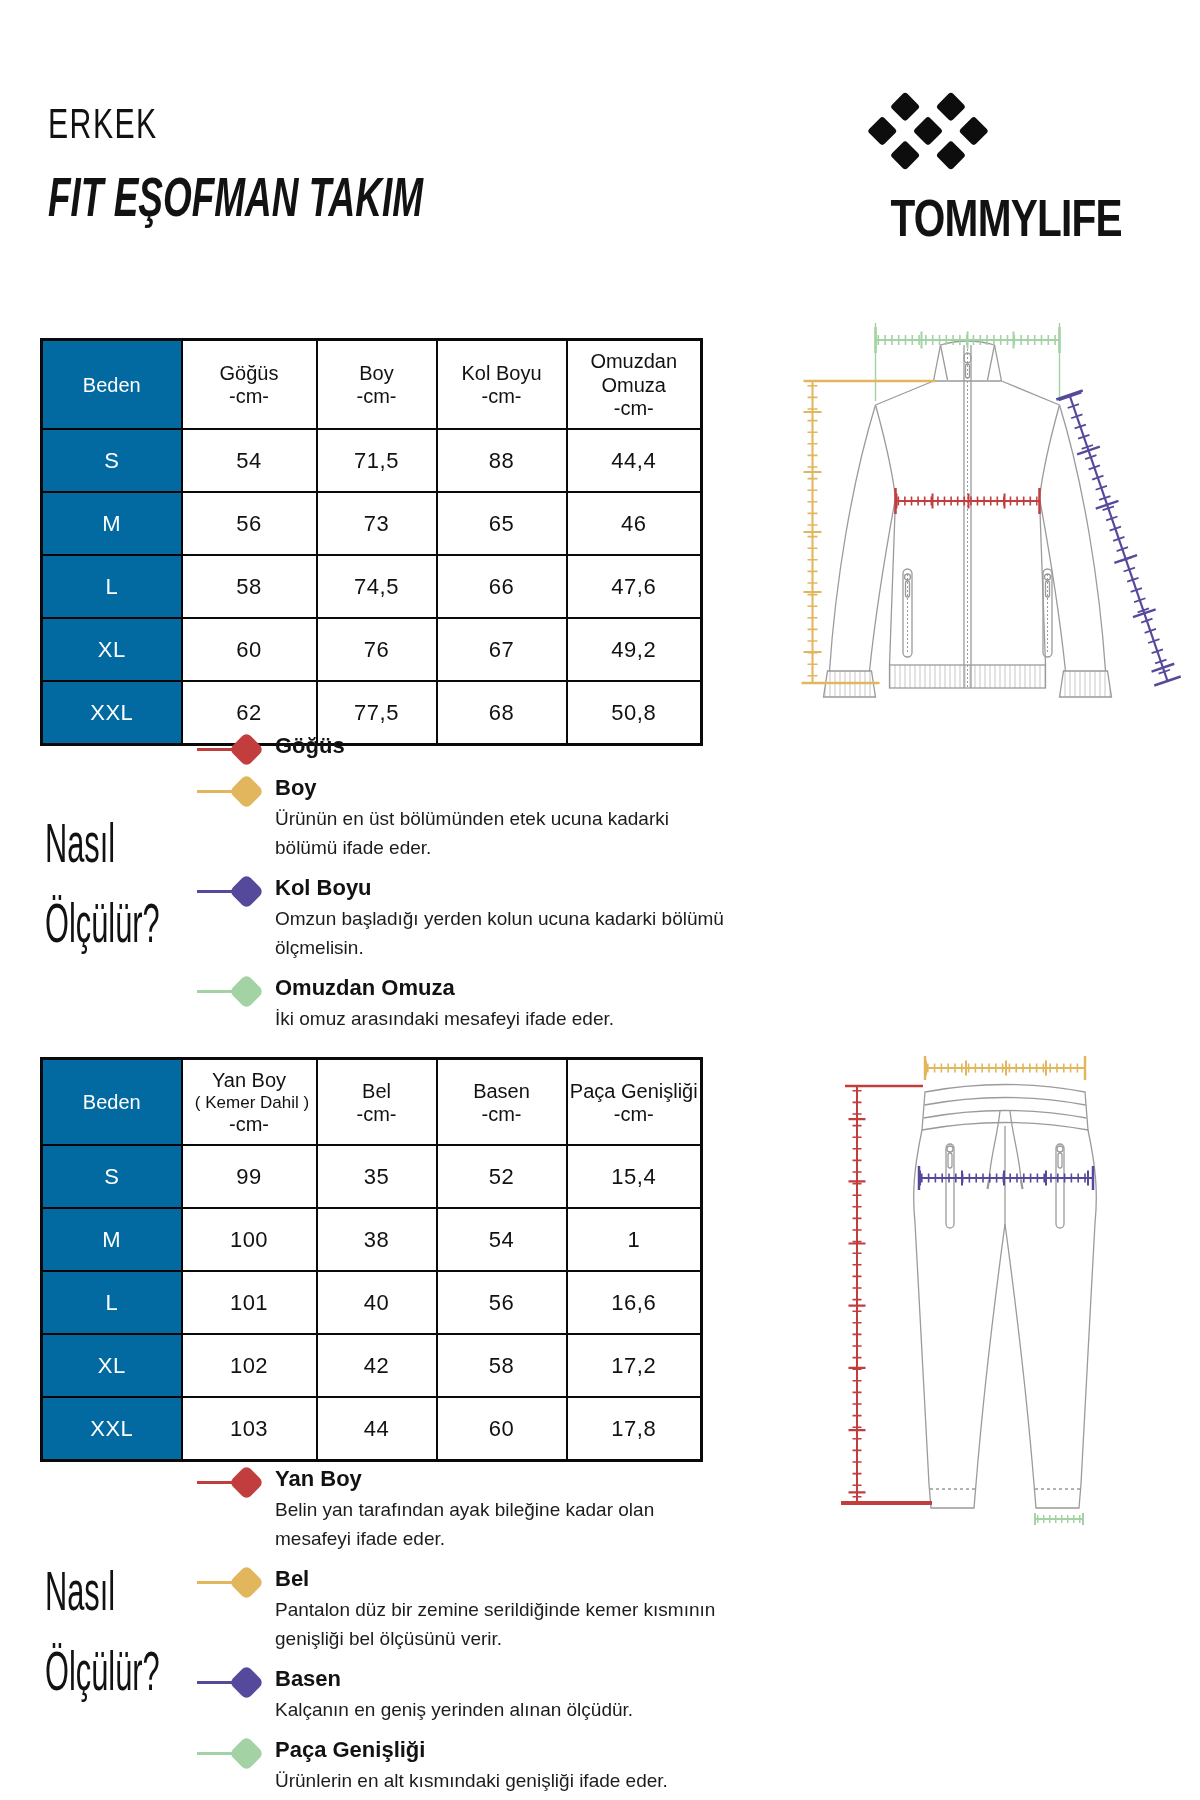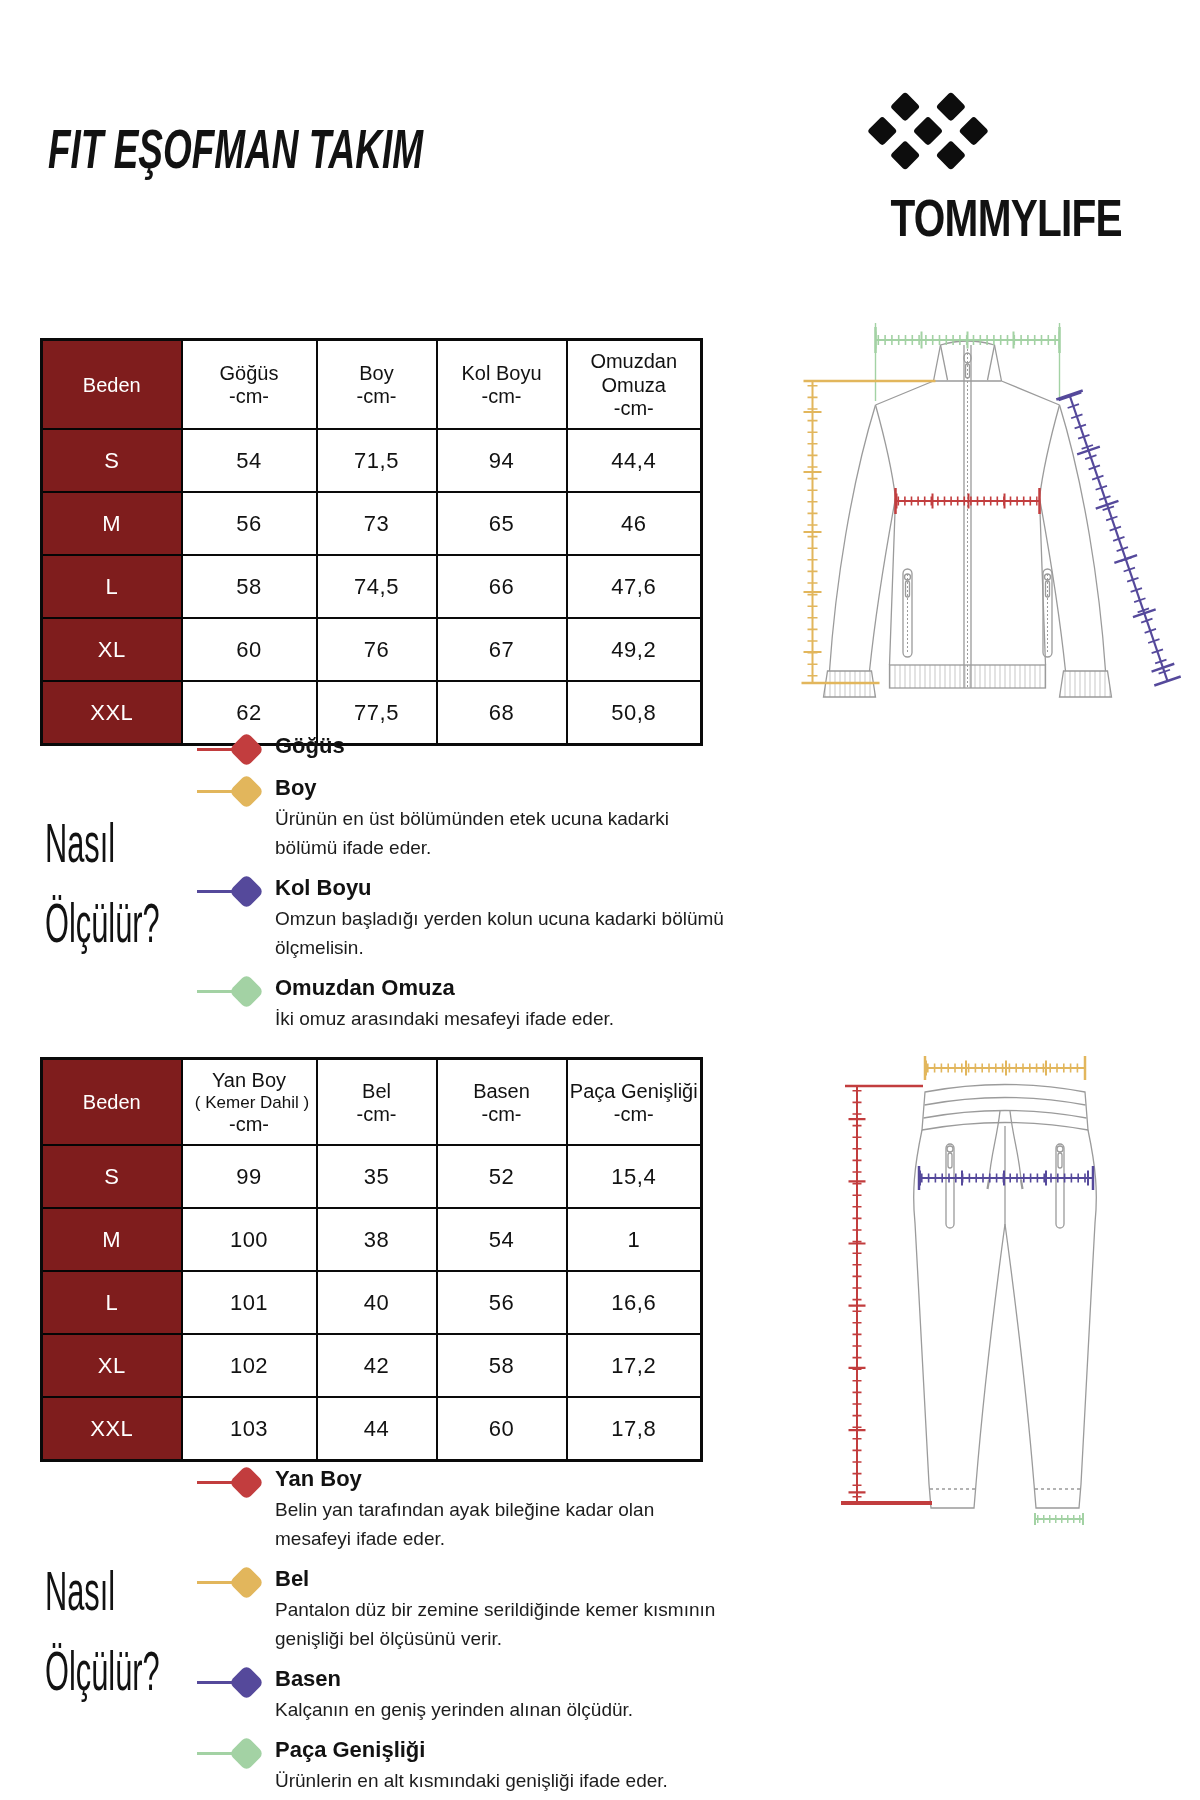--- a/index.html
+++ b/index.html
@@ -19,21 +19,21 @@
   .brand-word { margin-top:6px; }
   .brand-word .cond { font-size:52px; font-weight:800; letter-spacing:-1px; transform:scaleX(.78); transform-origin:center; }
 
   
   table.size-table { border-collapse:collapse; position:absolute; left:40px; width:660px; table-layout:fixed; border:3px solid #0a0a0a; }
   #jacket-table { top:338px; }
   #pants-table  { top:1057px; }
   .size-table th, .size-table td { border:2px solid #0a0a0a; text-align:center; vertical-align:middle; }
   .size-table th { font-weight:400; font-size:20px; line-height:24px; padding:8px 2px; background:#fff; }
   .size-table td { font-size:22px; height:59px; letter-spacing:.5px; }
-  .size-table .size-col { background:#7f1d1d; color:#ffffff; border-color:#050505; }
+  .size-table .size-col { background:#0369a1; color:#ffffff; border-color:#050505; }
   .th-sub { font-size:17px; line-height:21px;padding-left:6px; }
   .th-unit { font-size:20px; line-height:23px; }
 
   
   .legend { position:absolute; left:45px; width:690px; display:flex;align-items:center; }
   #legend-jacket { top:733px; }
   #legend-pants  { top:1466px; }
   .htm { width:152px; flex:none; }
   .htm .cond { font-size:56px; font-weight:400; transform:scaleX(.55); line-height:80px; }
   .legend-items { flex:1; display:flex; flex-direction:column; gap:13px; }
@@ -52,20 +52,21 @@
   
   #jacket-art { position:absolute; left:715px; top:283px; }
   #pants-art  { position:absolute; left:795px; top:1048px; }
 </style>
 </head>
 <body>
 
 <div id="page">
 
   <div class="header-left">
+    <div class="erkek"><span class="cond">ERKEK</span></div>
     <div class="ptitle"><span class="cond">FIT EŞOFMAN TAKIM</span></div>
   </div>
 
   <div class="brand">
     <svg width="140" height="94" viewBox="0 0 150 100">
       <g fill="#0d0d0d">
         <rect x="-11.5" y="-11.5" width="23" height="23" rx="3.5" transform="translate(26,50) rotate(45)"></rect>
         <rect x="-11.5" y="-11.5" width="23" height="23" rx="3.5" transform="translate(75,50) rotate(45)"></rect>
         <rect x="-11.5" y="-11.5" width="23" height="23" rx="3.5" transform="translate(124,50) rotate(45)"></rect>
         <rect x="-11.5" y="-11.5" width="23" height="23" rx="3.5" transform="translate(50.5,24) rotate(45)"></rect>
@@ -104,21 +105,21 @@
             <div class="th-label">Omuzdan Omuza</div>
             <div class="th-unit">-cm-</div>
           </th>
       </tr>
     </thead>
     <tbody>
       <tr>
         <td class="size-col">S</td>
         <td>54</td>
         <td>71,5</td>
-        <td>94</td>
+        <td>88</td>
         <td>44,4</td>
       </tr>
       <tr>
         <td class="size-col">M</td>
         <td>56</td>
         <td>73</td>
         <td>65</td>
         <td>46</td>
       </tr>
       <tr>

